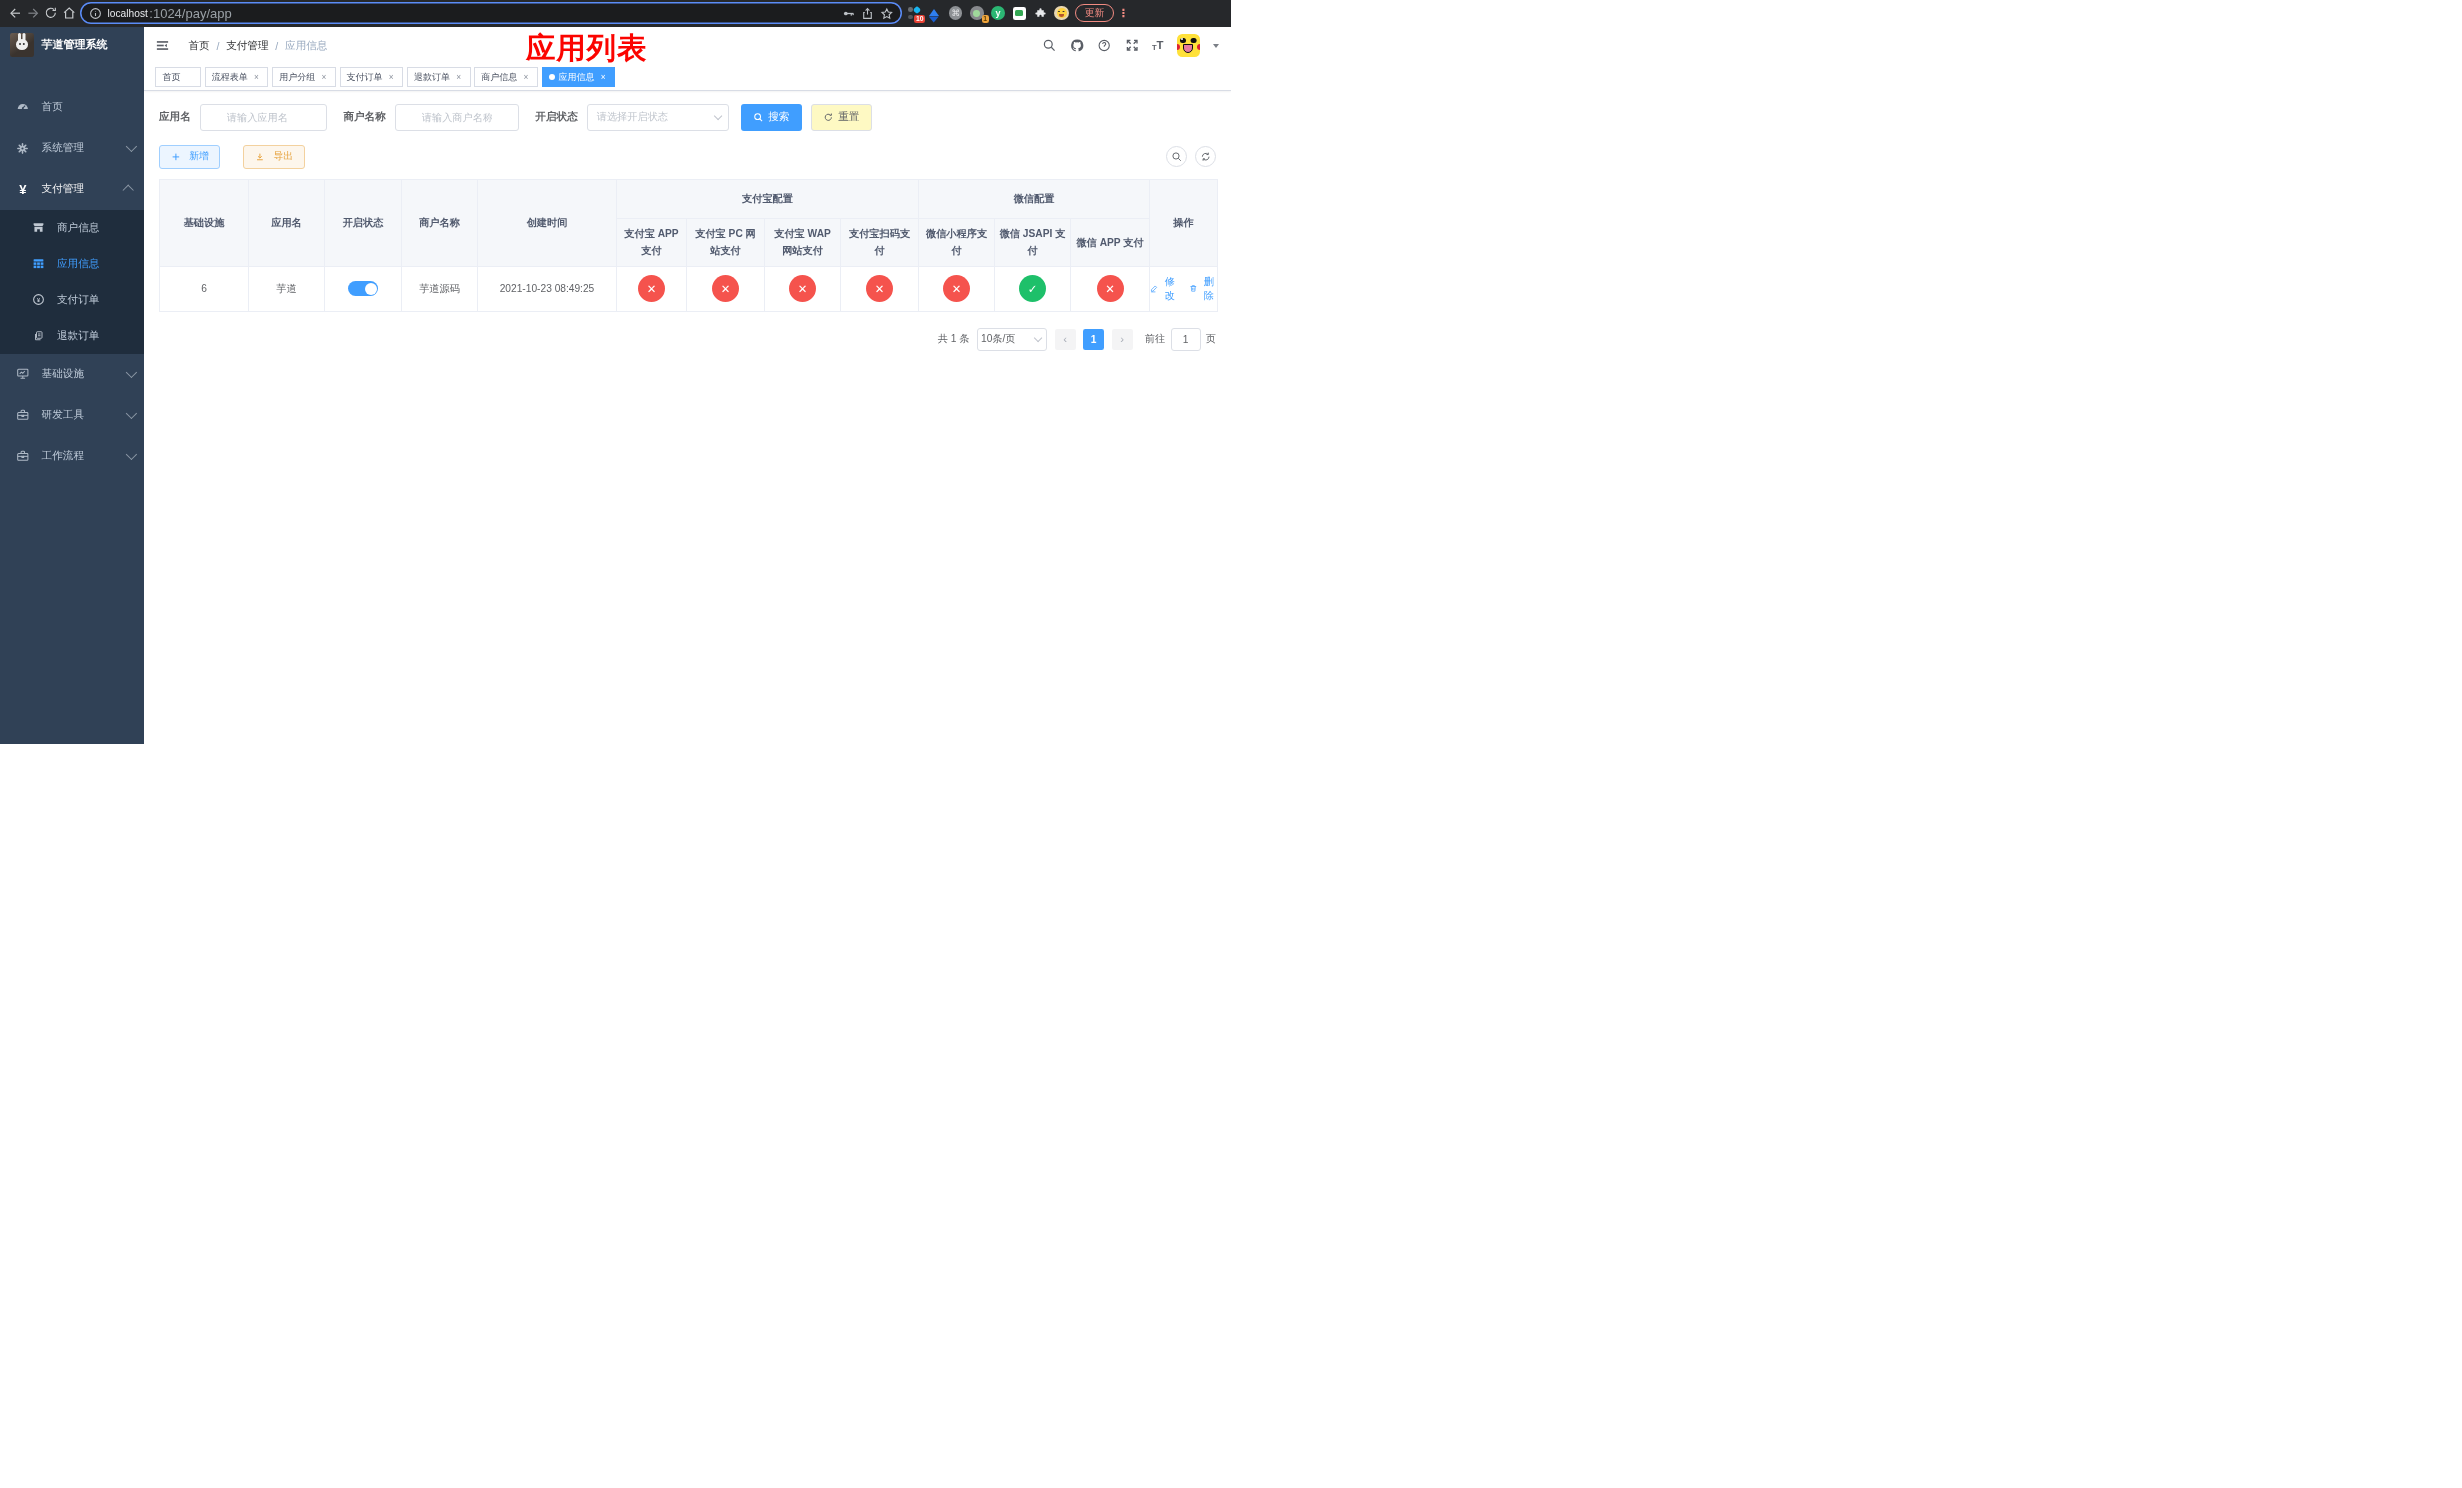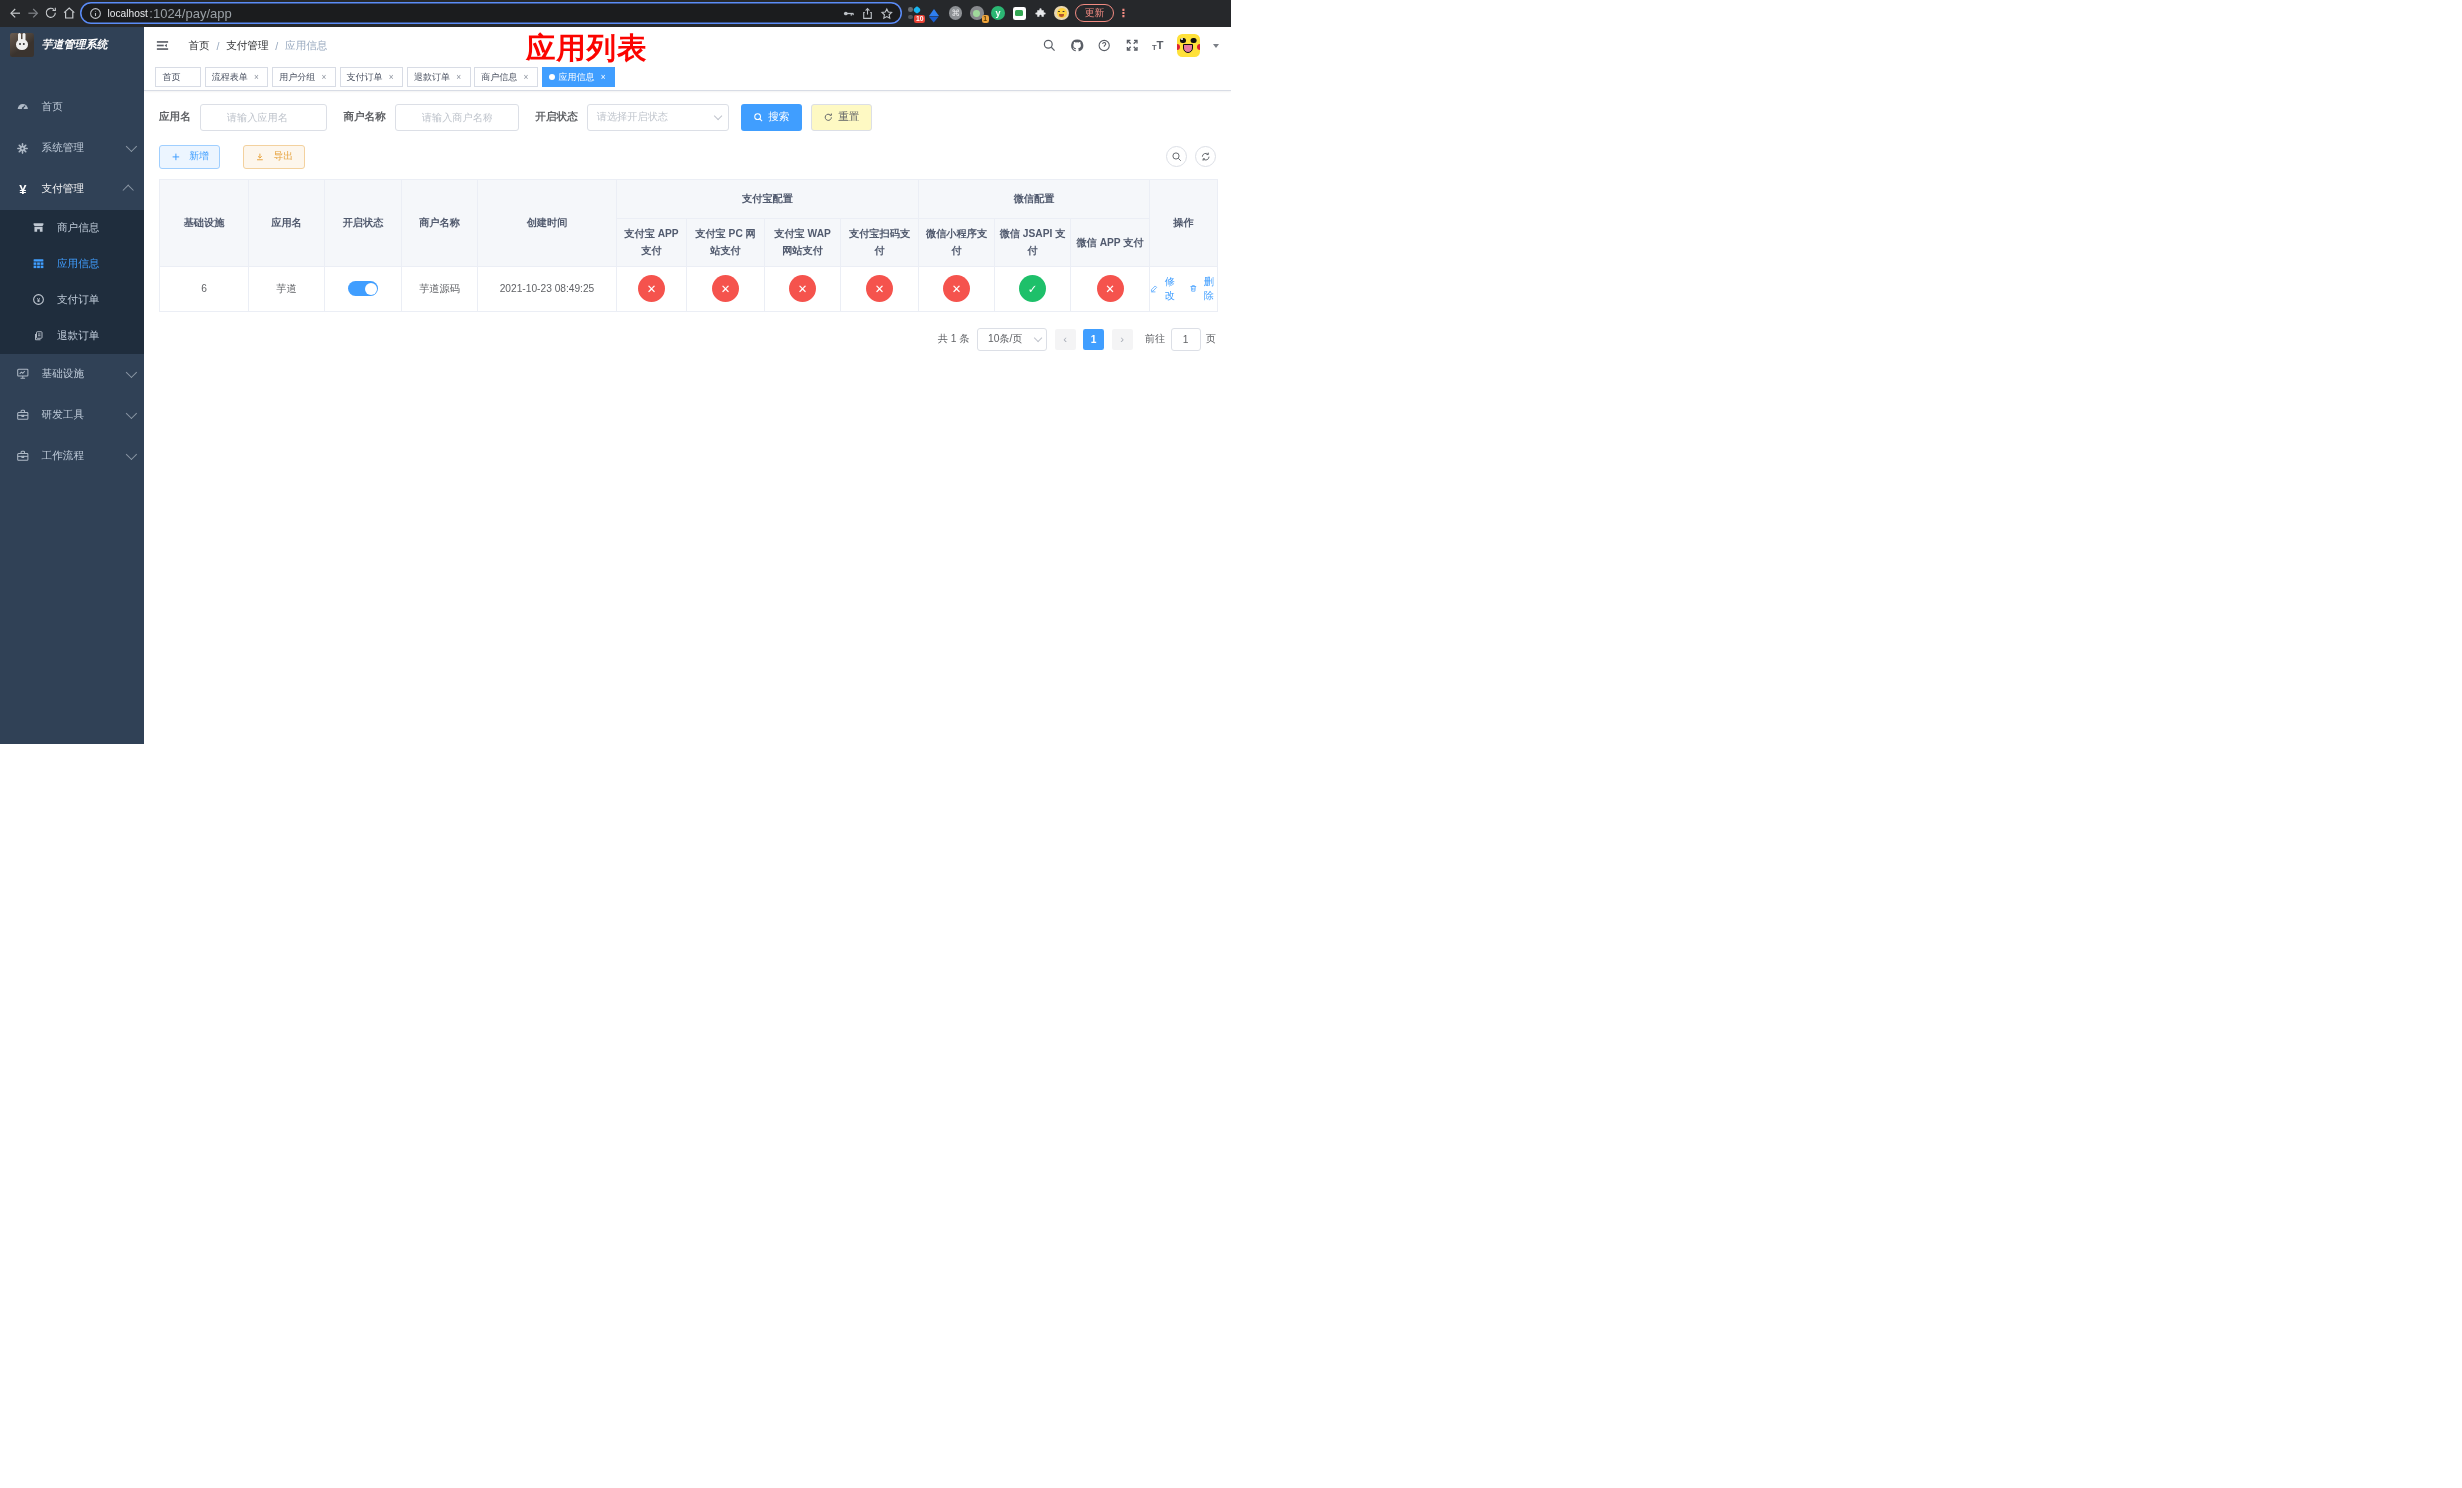--- a/index.html
+++ b/index.html
@@ -32,21 +32,21 @@
   .face:before { content:""; position:absolute; left:1.5px; top:2.3px; width:1.5px; height:1.5px; border-radius:50%; background:#333; box-shadow:4.5px 0 0 #333; }
   .face:after { content:""; position:absolute; left:2.3px; top:5.3px; width:5.3px; height:3px; border-radius:0 0 5.3px 5.3px; background:#b5552c; }
   .update-btn { border:0.8px solid #f28b82; color:#f28b82; border-radius:9.8px; height:18px; padding:0 9px; display:flex; align-items:center; font-size:9.8px; margin-left:3px; cursor:pointer; }
   .kebab { color:#f28b82; font-size:11.4px; font-weight:700; width:10.6px; text-align:center; cursor:pointer; }
 
   
   .app { display:flex; height:718px; }
 
   
   .sidebar { width:144px; background:#304156; color:#bfcbd9; flex:none; display:flex; flex-direction:column; }
-  .logo-row { height:36px; display:flex; align-items:center; gap:7.6px; padding:0 0 0 9.8px;font-style:italic; }
+  .logo-row { height:36px; display:flex; align-items:center; gap:7.6px; padding:0 0 0 9.8px; }
   .logo-img { width:24px; height:24px; border-radius:2.3px; background:linear-gradient(145deg,#6b5d52 0%,#3a332e 60%); display:flex; align-items:center; justify-content:center; flex:none; overflow:hidden; }
   .bunny { width:15px; height:19.7px; position:relative; }
   .bunny .head { position:absolute; top:4.5px; left:1.5px; width:12px; height:10.6px; background:#efefef; border-radius:50%; }
   .bunny .ear { position:absolute; top:-1.5px; left:3.8px; width:3px; height:7.6px; background:#efefef; border-radius:1.5px; box-shadow:4.5px 0 0 #efefef; }
   .bunny .eye { position:absolute; top:8.3px; left:4.5px; width:2.3px; height:2.3px; background:#2c2c2c; border-radius:50%; box-shadow:3.8px 0 0 #2c2c2c; }
   .logo-title { color:#fff; font-weight:700; font-size:11px; white-space:nowrap; }
   .menu { margin-top:24px; }
   .m-item { height:41px; display:flex; align-items:center; padding:0 10.6px 0 16px; gap:12px; font-size:10.6px; cursor:pointer; }
   .m-item .mi-ico { width:13.6px; height:13.6px; color:#aeb9c6; display:flex; align-items:center; justify-content:center; flex:none; font-style:normal; }
   .m-item .mi-label { flex:1; }
@@ -129,21 +129,21 @@
   .switch { width:30px; height:15px; border-radius:7.6px; background:#dcdfe6; position:relative; margin:0 auto; cursor:pointer; }
   .switch.on { background:#409eff; }
   .switch .knob { position:absolute; top:1.5px; left:1.5px; width:12px; height:12px; border-radius:50%; background:#fff; }
   .switch.on .knob { left:16.7px; }
   .ops { display:flex; align-items:center; justify-content:center; gap:10.6px; color:#409eff; }
   .op-link { display:flex; align-items:center; gap:3px; cursor:pointer; font-size:10.2px; }
   .op-ico { width:10.6px; height:10.6px; }
 
   
   .pagination { margin-top:16px; display:flex; align-items:center; justify-content:flex-end; gap:7.6px; color:#606266; font-size:10.2px; }
-  .pg-select { width:70px; height:23px; border:0.8px solid #dcdfe6; border-radius:3px; display:flex; align-items:center; justify-content:space-between; padding:0 6px 0 10px; color:#606266; cursor:pointer;text-align:right; }
+  .pg-select { width:70px; height:23px; border:0.8px solid #dcdfe6; border-radius:3px; display:flex; align-items:center; justify-content:space-between; padding:0 6px 0 3px; color:#606266; cursor:pointer;text-align:right; }
   .pg-btn { width:21px; height:21px; background:#f4f4f5; border-radius:2.3px; display:flex; align-items:center; justify-content:center; color:#a9aeb8; font-size:11.4px; cursor:pointer; }
   .pg-cur { width:21px; height:21px; background:#409eff; color:#fff; border-radius:2.3px; display:flex; align-items:center; justify-content:center; font-weight:700; cursor:pointer; }
   .pg-goto { display:flex; align-items:center; gap:5.3px; margin-left:4.5px; }
   .pg-input { width:30px; height:23px; border:0.8px solid #dcdfe6; border-radius:3px; text-align:center; font-size:10.2px; color:#606266; outline:none; font-family:inherit; }
 </style>
 </head>
 <body>
 
 <div class="browser">
   <div class="b-ico">

